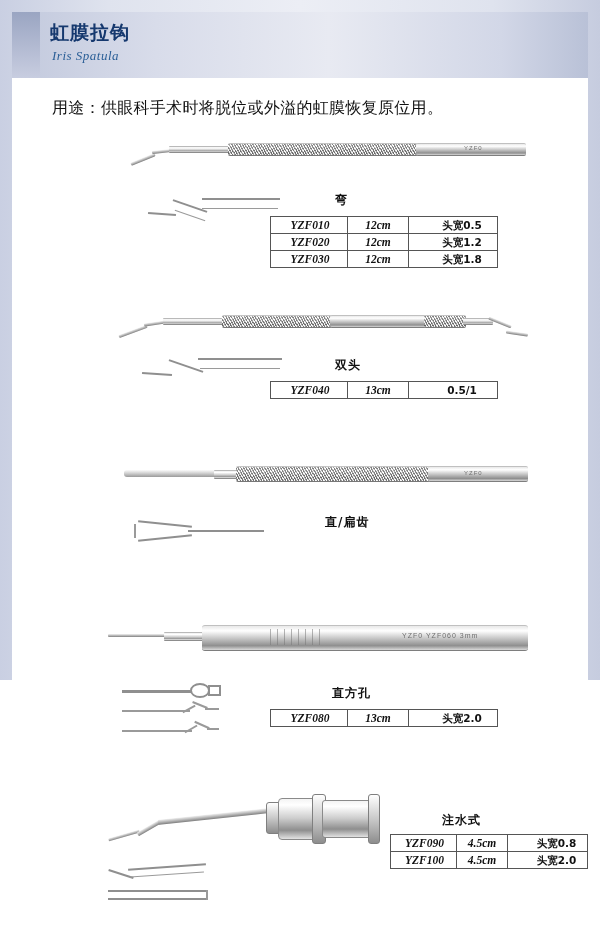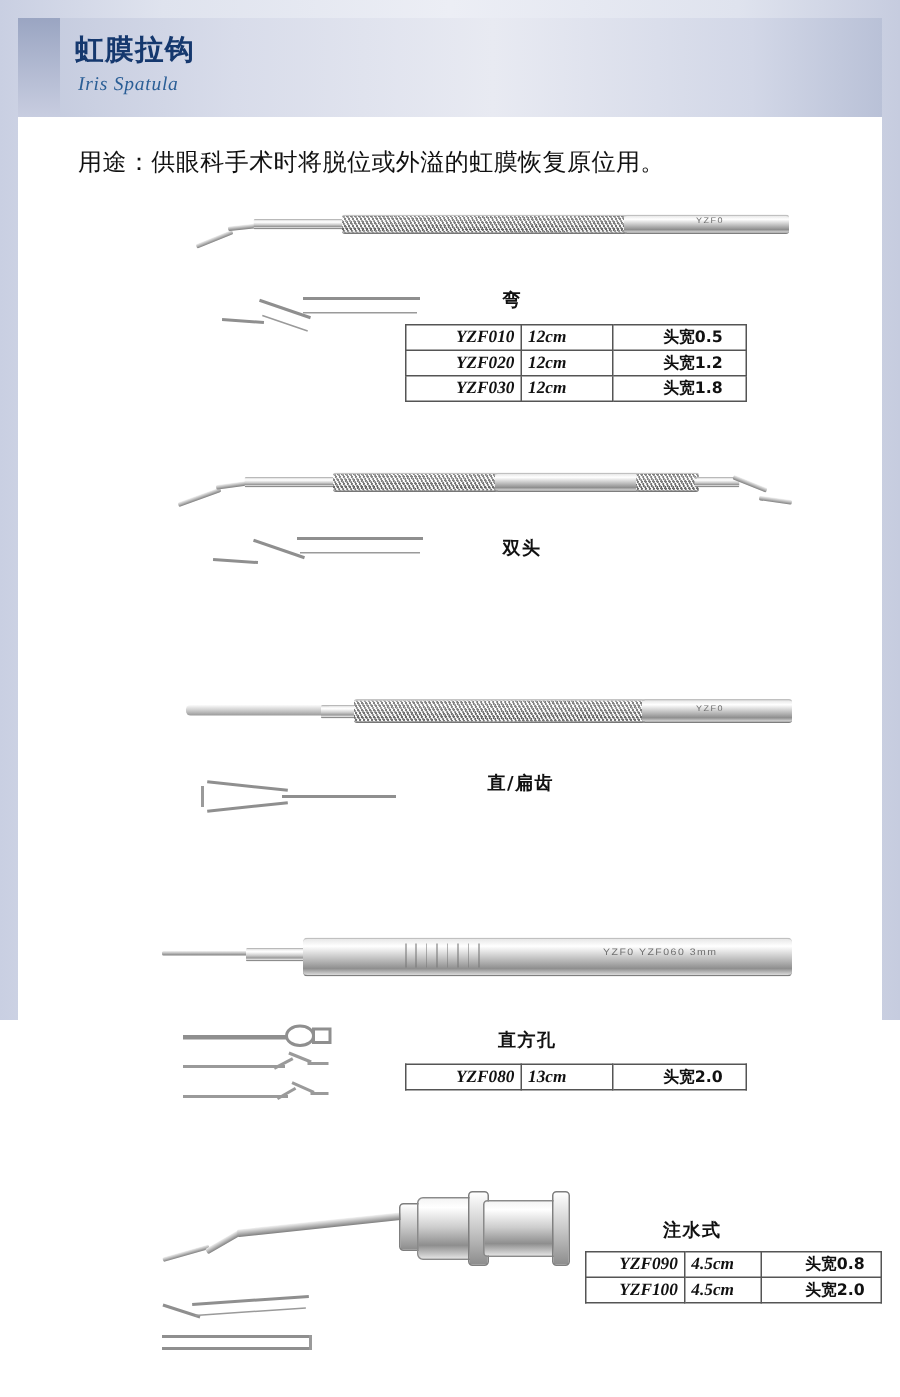--- a/index.html
+++ b/index.html
@@ -65,22 +65,22 @@
     font-weight:bold;
     color:#111;
   }
   table.spec td {
     border:1px solid #555;
     padding:1px 4px;
     height:14px;
     white-space:nowrap;
     line-height:13px;
   }
-  table.spec td.code { width:66px; text-align:right; padding-left:6px; }
-  table.spec td.len  { width:52px; text-align:left; }
+  table.spec td.code { width:66px; text-align:center; padding-left:6px; }
+  table.spec td.len  { width:52px; text-align:center; }
   table.spec td.tip  { width:62px; text-align:center; font-family:"DejaVu Sans", sans-serif; font-style:normal; font-weight:bold; font-size:10.5px;padding-left:22px;}
   
   
   .shaft-h {
     position:absolute;
     background:linear-gradient(to bottom,#efefef 0%,#ffffff 22%,#cfcfcf 55%,#9b9b9b 80%,#efefef 100%);
     border-top:1px solid #b9b9b9;
     border-bottom:1px solid #8d8d8d;
     border-radius:1px;
   }
@@ -198,20 +198,29 @@
       <div class="wire" style="left:476px; top:27px; width:24px; height:3px; transform:rotate(22deg);"></div>
       <div class="wire" style="left:494px; top:38px; width:22px; height:3px; transform:rotate(8deg);"></div>
 
       <div class="outline" style="left:186px; top:64px; width:84px; height:2px;"></div>
       <div class="outline" style="left:156px; top:71px; width:36px; height:2px; transform:rotate(19deg);"></div>
       <div class="outline" style="left:130px; top:79px; width:30px; height:2px; transform:rotate(4deg);"></div>
       <div class="outline-l" style="left:188px; top:74px; width:80px; height:1px;"></div>
 
       <div class="group-label" style="left:323px; top:63px;">双头</div>
 
+      <table class="spec" style="left:258px; top:87px;">
+        <tbody>
+            <tr>
+          <td class="code">YZF040</td>
+          <td class="len">13cm</td>
+          <td class="tip">0.5/1</td>
+        </tr>
+      </tbody>
+        </table>
     </div>
 
     <div class="group" style="top:436px; height:140px;">
 
       <div class="tipblade" style="left:112px; top:22px; width:96px; height:7px; border-radius:3px;"></div>
       <div class="shaft-h" style="left:202px; top:22px; width:24px; height:7px;"></div>
       <div class="knurl" style="left:224px; top:18px; width:194px; height:14px;"></div>
       <div class="plain-handle" style="left:416px; top:18px; width:100px; height:14px;"></div>
       <div class="engrave" style="left:452px; top:22px;">YZF0</div>
 

